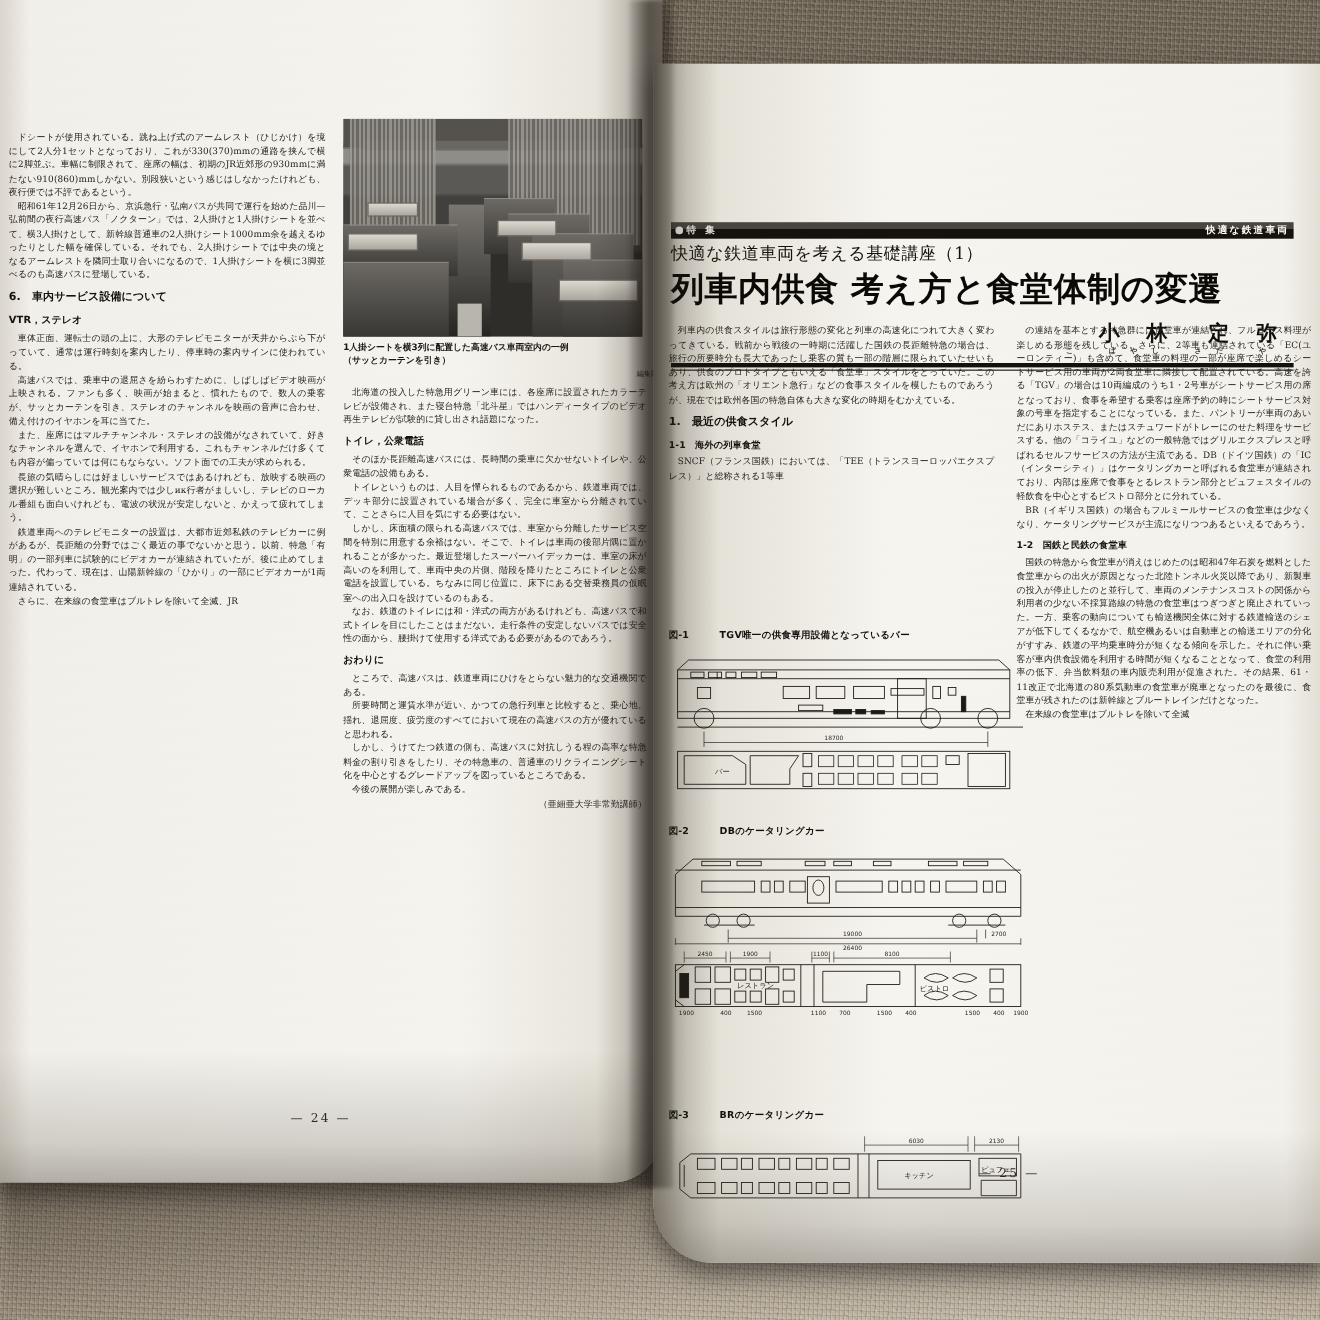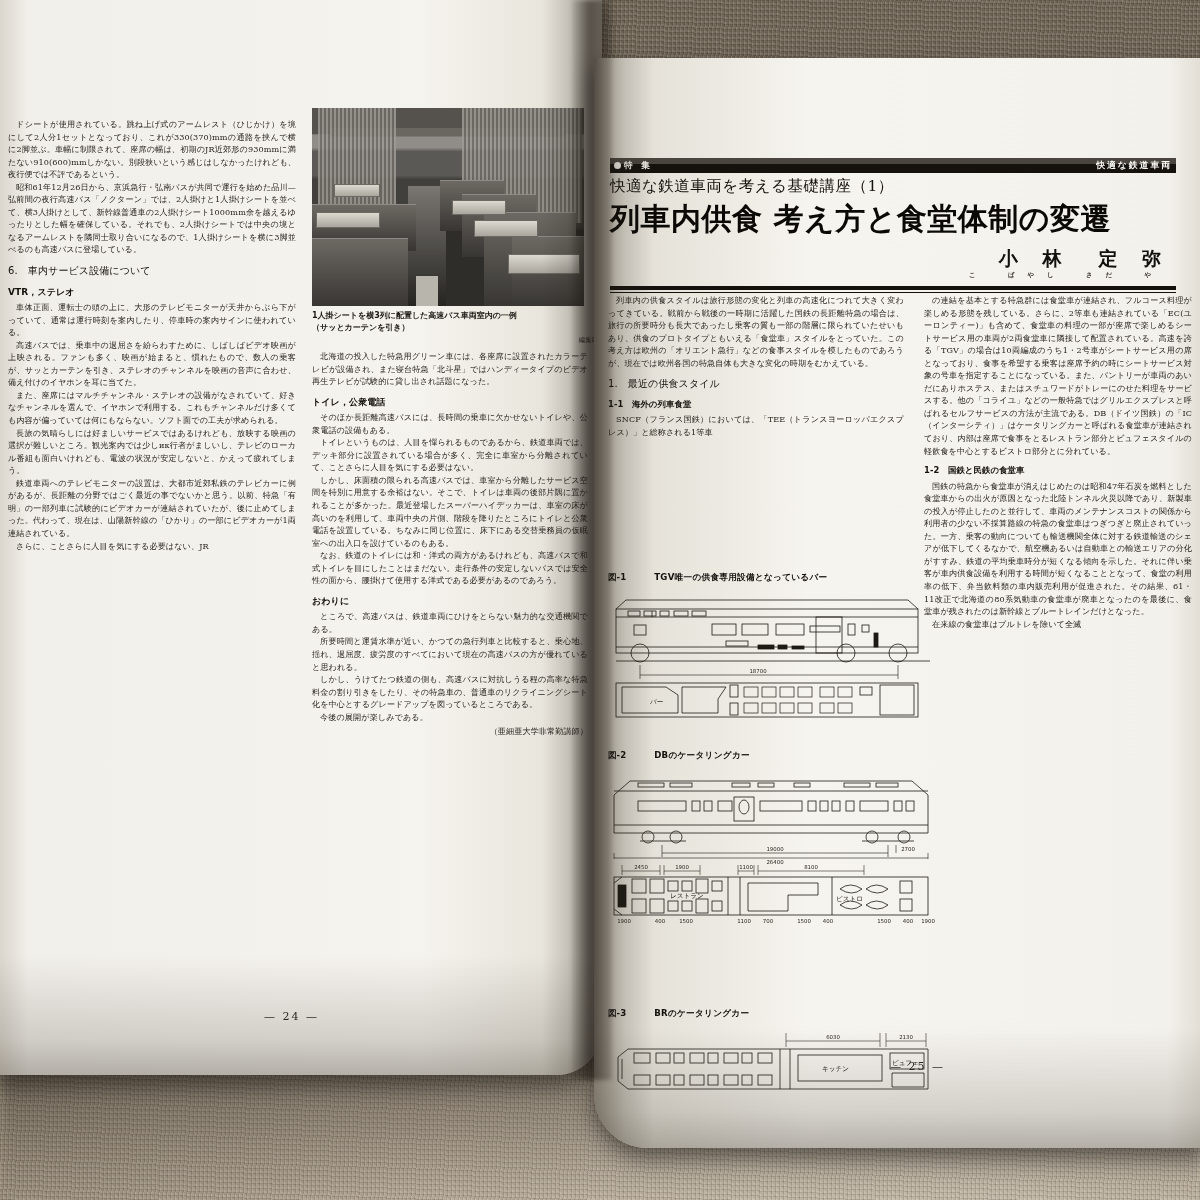--- a/index.html
+++ b/index.html
@@ -70,21 +70,21 @@
   .col{position:absolute;}
   .body-txt{
     font-size:8.1px;line-height:12.55px;
     color:#211d18;
     text-align:justify;
     letter-spacing:.1px;
     font-family:"DejaVu Serif","Liberation Serif",serif;
   }
   .body-txt p{margin:0;text-indent:1em;}
   .head-num{
-    font-weight:normal;font-size:10px;margin:9px 0 5px 0;color:#15120e;
+    font-weight:bold;font-size:10px;margin:9px 0 5px 0;color:#15120e;
     font-family:"DejaVu Sans","Liberation Sans",sans-serif;
   }
   .head-sub{
     font-weight:bold;font-size:9px;margin:8px 0 3px 0;color:#15120e;
     font-family:"DejaVu Sans","Liberation Sans",sans-serif;
   }
   .head-small{
     font-weight:bold;font-size:8.4px;margin:7px 0 3px 0;color:#15120e;
     font-family:"DejaVu Sans","Liberation Sans",sans-serif;
   }
@@ -113,20 +113,21 @@
   .credit{
     position:absolute;right:4px;top:336px;font-size:6.4px;color:#2a2722;
     font-family:"DejaVu Sans","Liberation Sans",sans-serif;
   }
 
   
   #masthead{position:absolute;left:16px;top:100px;width:566px;}
   .mast-bar{
     position:relative;height:15px;
     background:linear-gradient(180deg,#4a463f 0 40%,#15120e 40% 100%);
+    margin-top:44px;
   }
   .mast-bar .tokushu{
     position:absolute;left:2px;top:1px;height:13px;padding:0 6px 0 2px;
     display:flex;align-items:center;gap:3px;
     color:#f2f0ea;font-size:8.6px;font-weight:bold;
     font-family:"DejaVu Sans","Liberation Sans",sans-serif;
   }
   .dotmark{width:7px;height:7px;border-radius:50%;background:#f2f0ea;display:inline-block;}
   .mast-bar .running{
     position:absolute;right:0;top:0;height:15px;padding:0 4px;
@@ -185,30 +186,30 @@
 
 <div id="carpet"></div>
 <div id="floorshadow"></div>
 
 <div id="book">
 
   <div class="page" id="page-left">
     <div class="paper-noise"></div>
 
     <div class="col body-txt" style="left:14px;top:118px;width:288px;height:880px;">
-      <p>ドシートが使用されている。跳ね上げ式のアームレスト（ひじかけ）を境にして2人分1セットとなっており、これが330(370)mmの通路を挟んで横に2脚並ぶ。車幅に制限されて、座席の幅は、初期のJR近郊形の930mmに満たない910(600)mmしかない。別段狭いという感じはしなかったけれども、夜行便では不評であるという。</p>
+      <p>ドシートが使用されている。跳ね上げ式のアームレスト（ひじかけ）を境にして2人分1セットとなっており、これが330(370)mmの通路を挟んで横に2脚並ぶ。車幅に制限されて、座席の幅は、初期のJR近郊形の930mmに満たない910(860)mmしかない。別段狭いという感じはしなかったけれども、夜行便では不評であるという。</p>
       <p>昭和61年12月26日から、京浜急行・弘南バスが共同で運行を始めた品川—弘前間の夜行高速バス「ノクターン」では、2人掛けと1人掛けシートを並べて、横3人掛けとして、新幹線普通車の2人掛けシート1000mm余を越えるゆったりとした幅を確保している。それでも、2人掛けシートでは中央の境となるアームレストを隣同士取り合いになるので、1人掛けシートを横に3脚並べるのも高速バスに登場している。</p>
       <div class="head-num">6.　車内サービス設備について</div>
       <div class="head-sub">VTR，ステレオ</div>
       <p>車体正面、運転士の頭の上に、大形のテレビモニターが天井からぶら下がっていて、通常は運行時刻を案内したり、停車時の案内サインに使われている。</p>
       <p>高速バスでは、乗車中の退屈さを紛らわすために、しばしばビデオ映画が上映される。ファンも多く、映画が始まると、慣れたもので、数人の乗客が、サッとカーテンを引き、ステレオのチャンネルを映画の音声に合わせ、備え付けのイヤホンを耳に当てた。</p>
       <p>また、座席にはマルチチャンネル・ステレオの設備がなされていて、好きなチャンネルを選んで、イヤホンで利用する。これもチャンネルだけ多くても内容が偏っていては何にもならない。ソフト面での工夫が求められる。</p>
       <p>長旅の気晴らしには好ましいサービスではあるけれども、放映する映画の選択が難しいところ。観光案内では少しик行者がましいし、テレビのローカル番組も面白いけれども、電波の状況が安定しないと、かえって疲れてしまう。</p>
       <p>鉄道車両へのテレビモニターの設置は、大都市近郊私鉄のテレビカーに例があるが、長距離の分野ではごく最近の事でないかと思う。以前、特急「有明」の一部列車に試験的にビデオカーが連結されていたが、後に止めてしまった。代わって、現在は、山陽新幹線の「ひかり」の一部にビデオカーが1両連結されている。</p>
-      <p>さらに、ことさらに人目を気にする必要はない、JR</p>
+      <p>さらに、在来線の食堂車はブルトレを除いて全滅、JR</p>
     </div>
 
     <div id="photo-wrap">
       <div id="photo">
         <div class="ceil" style="left:0;top:0;width:100%;height:26px;"></div>
         <div class="ceil" style="left:18px;top:20px;width:236px;height:8px;background:#6b6862;"></div>
         <div class="curtain" style="left:6px;width:78px;"></div>
         <div class="curtain" style="left:150px;width:120px;"></div>
         <div class="aisle" style="left:96px;top:78px;width:38px;height:120px;"></div>
         <div class="seatrow" style="left:0;top:96px;width:104px;height:46px;"></div>
@@ -508,20 +509,21 @@
           <text class="dim-lbl" x="300" y="158" text-anchor="middle">400</text>
           <text class="dim-lbl" x="320" y="158" text-anchor="middle">1900</text>
           <text class="fig-lbl" x="62" y="133">レストラン</text>
           <text class="fig-lbl" x="228" y="136">ビストロ</text>
         </svg>
       </div>
     </div>
 
     <div class="col body-txt" style="left:330px;top:236px;width:268px;height:770px;">
       <p>の連結を基本とする特急群には食堂車が連結され、フルコース料理が楽しめる形態を残している。さらに、2等車も連結されている「EC(ユーロンティー)」も含めて、食堂車の料理の一部が座席で楽しめるシートサービス用の車両が2両食堂車に隣接して配置されている。高速を誇る「TGV」の場合は10両編成のうち1・2号車がシートサービス用の席となっており、食事を希望する乗客は座席予約の時にシートサービス対象の号車を指定することになっている。また、パントリーが車両のあいだにありホステス、またはスチュワードがトレーにのせた料理をサービスする。他の「コライユ」などの一般特急ではグリルエクスプレスと呼ばれるセルフサービスの方法が主流である。DB（ドイツ国鉄）の「IC（インターシティ）」はケータリングカーと呼ばれる食堂車が連結されており、内部は座席で食事をとるレストラン部分とビュフェスタイルの軽飲食を中心とするビストロ部分とに分れている。</p>
+      <p>BR（イギリス国鉄）の場合もフルミールサービスの食堂車は少なくなり、ケータリングサービスが主流になりつつあるといえるであろう。</p>
       <div class="head-small">1-2　国鉄と民鉄の食堂車</div>
       <p>国鉄の特急から食堂車が消えはじめたのは昭和47年石炭を燃料とした食堂車からの出火が原因となった北陸トンネル火災以降であり、新製車の投入が停止したのと並行して、車両のメンテナンスコストの関係から利用者の少ない不採算路線の特急の食堂車はつぎつぎと廃止されていった。一方、乗客の動向についても輸送機関全体に対する鉄道輸送のシェアが低下してくるなかで、航空機あるいは自動車との輸送エリアの分化がすすみ、鉄道の平均乗車時分が短くなる傾向を示した。それに伴い乗客が車内供食設備を利用する時間が短くなることとなって、食堂の利用率の低下、弁当飲料類の車内販売利用が促進された。その結果、61・11改正で北海道の80系気動車の食堂車が廃車となったのを最後に、食堂車が残されたのは新幹線とブルートレインだけとなった。</p>
       <p>在来線の食堂車はブルトレを除いて全滅</p>
     </div>
 
     <div class="folio" style="left:296px;top:1002px;">— 25 —</div>
     <div class="warp"></div>
     <div class="gutter" id="gutter-r"></div>
   </div>
 

